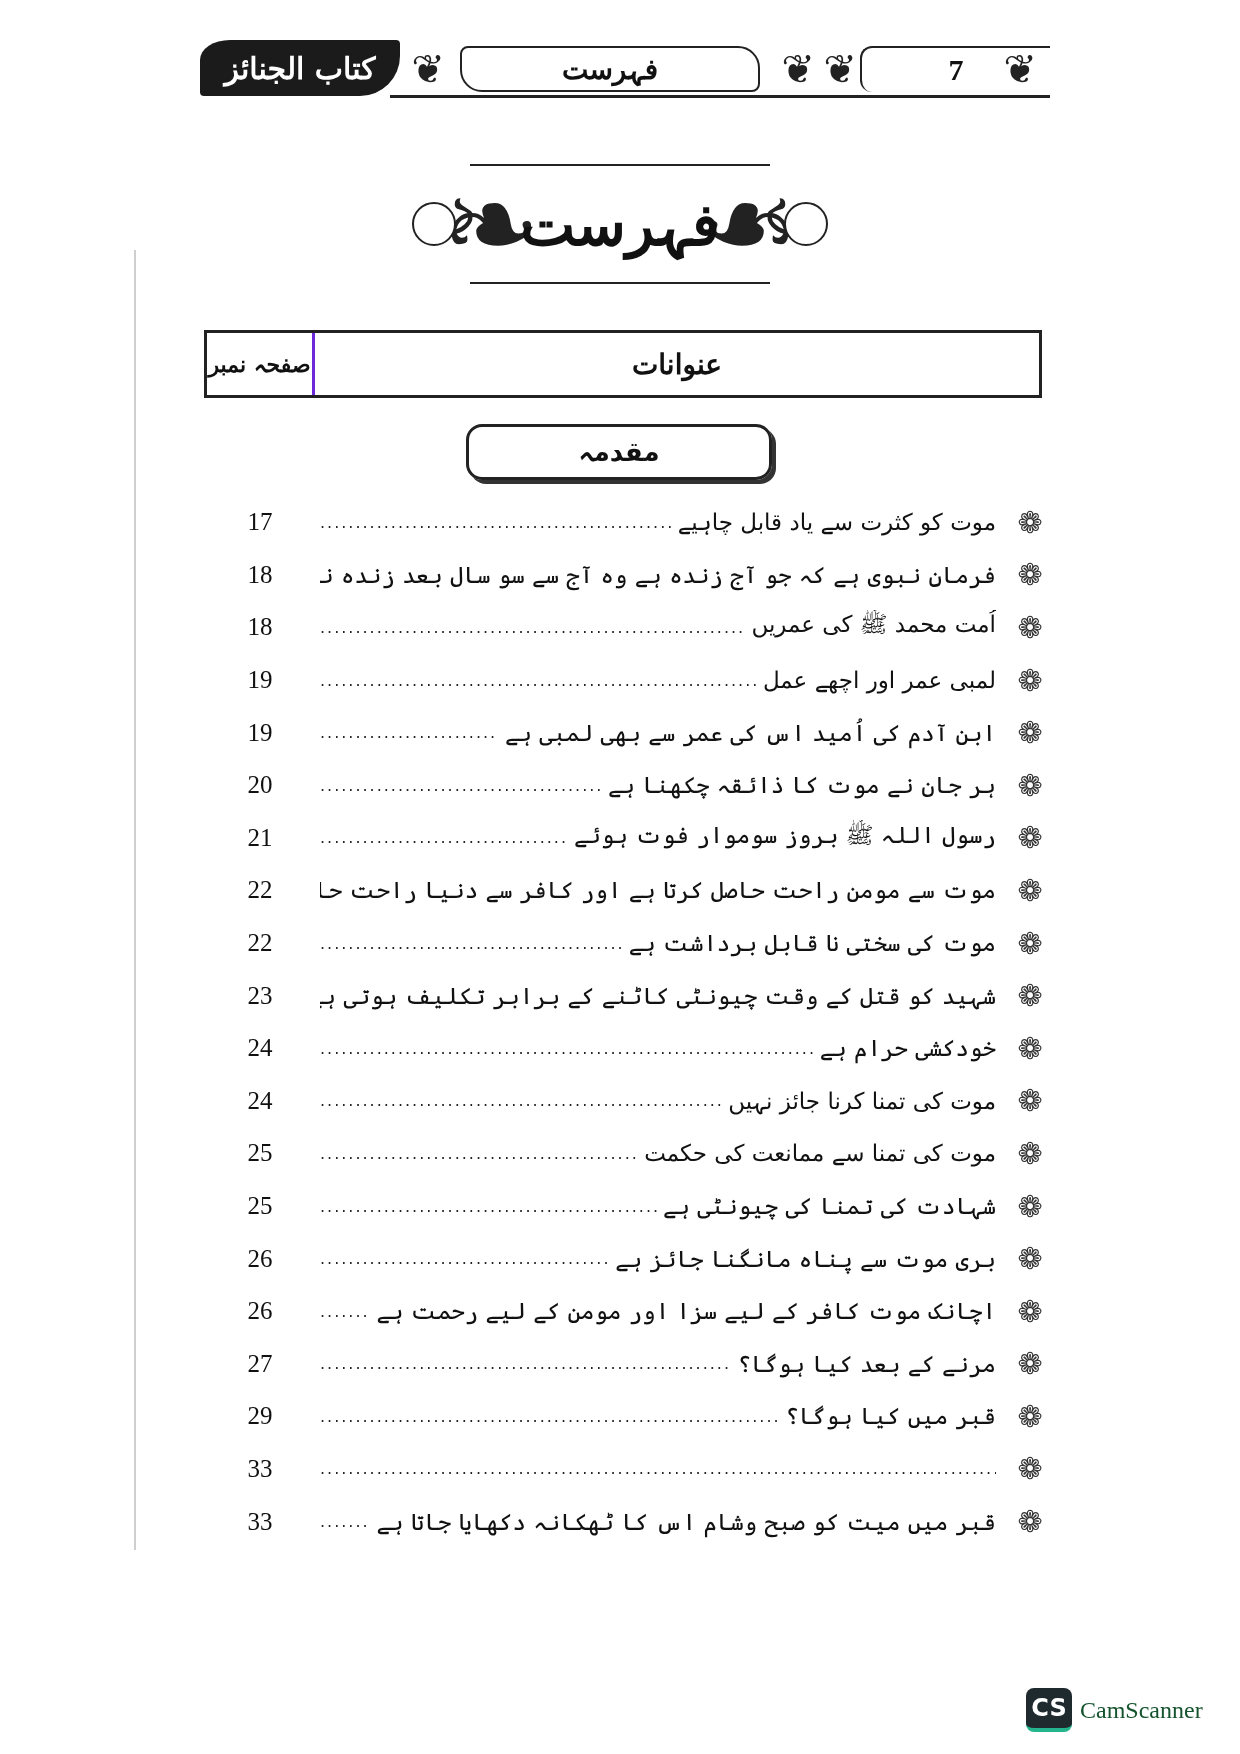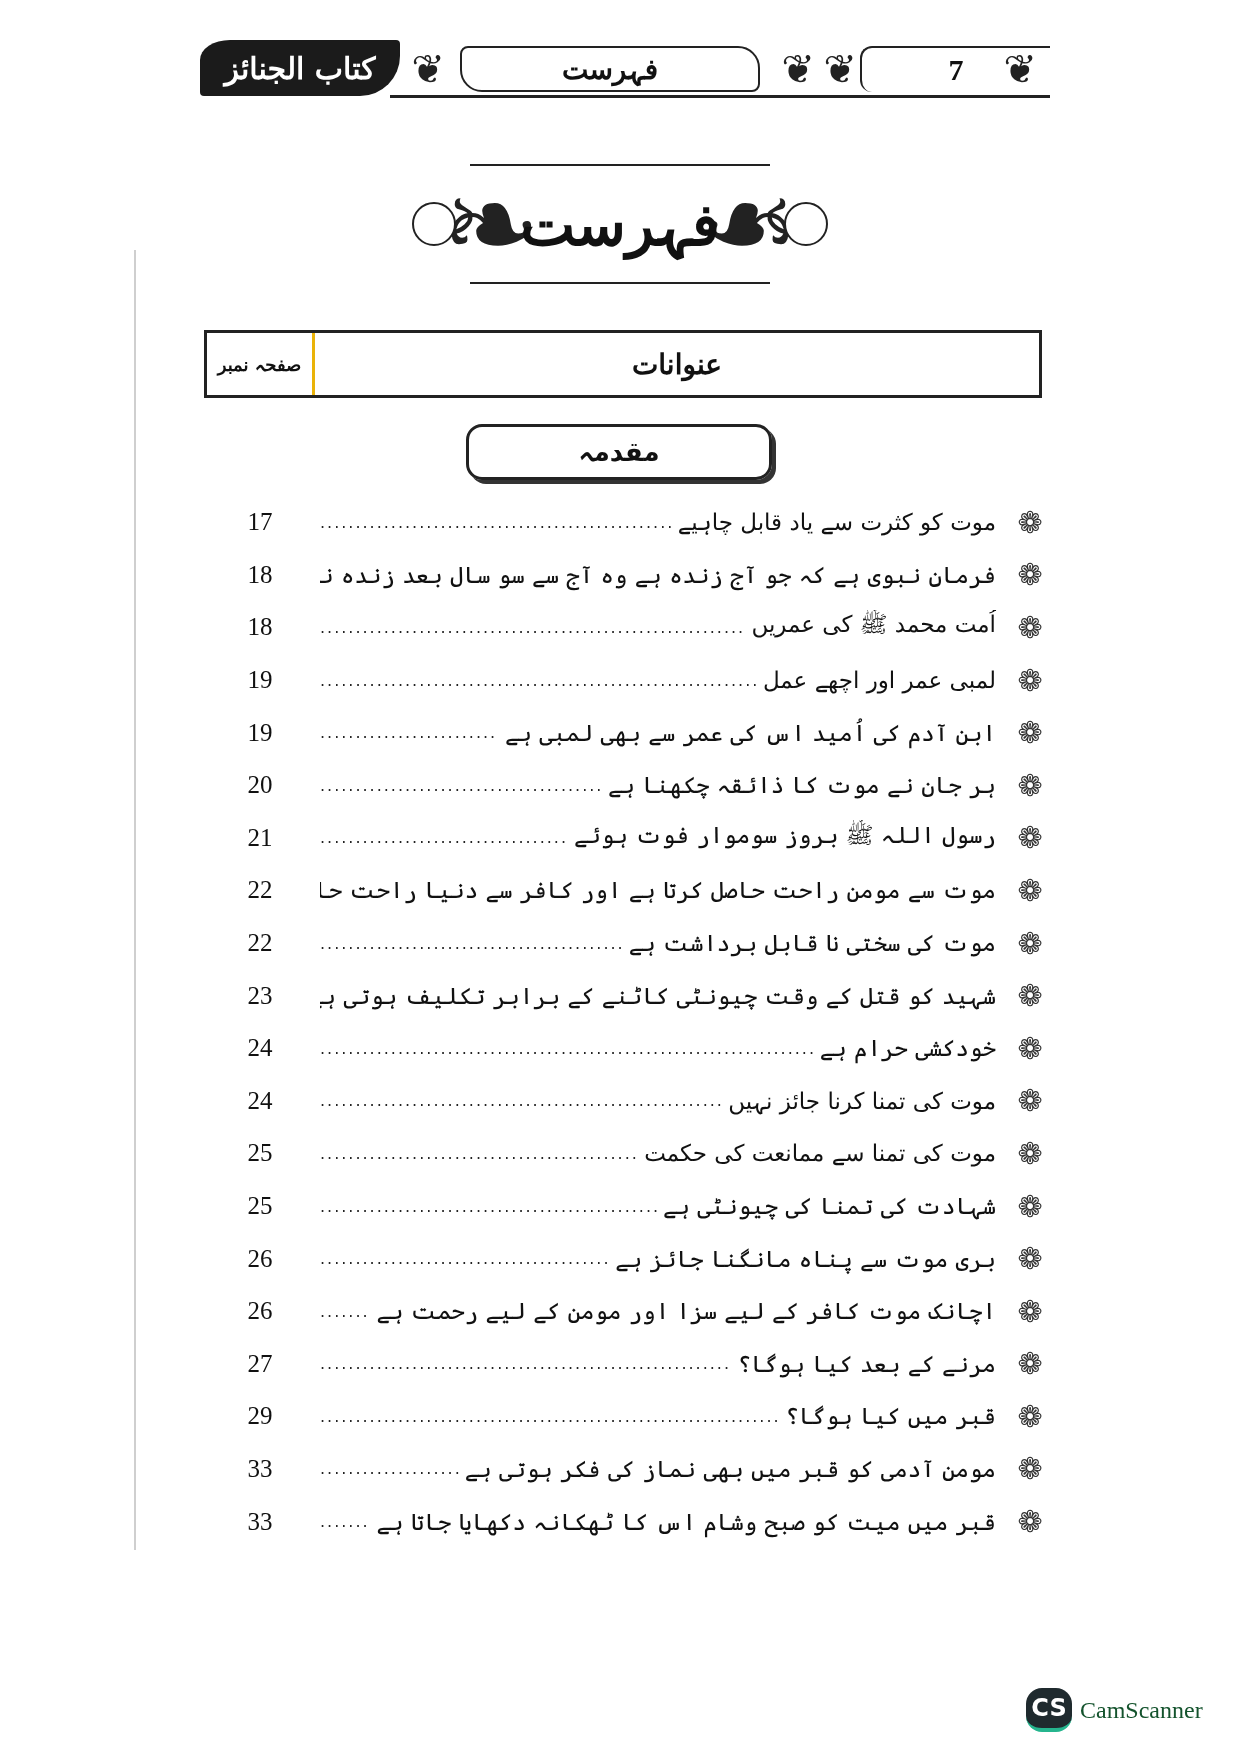--- a/index.html
+++ b/index.html
@@ -23,41 +23,41 @@
   
   .big-title { position: absolute; left: 410px; top: 150px; width: 420px; height: 150px; }
   .bt-frame { position: absolute; left: 60px; top: 14px; width: 300px; height: 120px; border-top: 2px solid #222; border-bottom: 2px solid #222; }
   .bt-circle { position: absolute; top: 52px; width: 44px; height: 44px; border: 2px solid #222; border-radius: 50%; background: #fff; }
   .bt-branch { position: absolute; top: 0; width: 70px; height: 150px; font-size: 120px; line-height: 150px; color: #222; text-align: center; }
   .bt-text { position: absolute; left: 60px; top: 30px; width: 300px; height: 90px; display: flex; align-items: center; justify-content: center;
     font-family: "DejaVu Serif", serif; font-size: 58px; font-weight: bold; direction: rtl; }
 
   
   .col-header { position: absolute; left: 204px; top: 330px; width: 838px; height: 68px; border: 3px solid #222; display: flex; }
-  .col-page { width: 108px; border-right: 3px solid #eab308; display: flex; align-items: center; justify-content: center;
-    font-family: "DejaVu Serif", serif; font-size: 18px; font-weight: bold; direction: rtl; }
+  .col-page { width: 108px; border-right: 3px solid #6d28d9; display: flex; align-items: center; justify-content: center;
+    font-family: "DejaVu Serif", serif; font-size: 22px; font-weight: bold; direction: rtl; }
   .col-topic { flex: 1; display: flex; align-items: center; justify-content: center; font-family: "DejaVu Serif", serif; font-size: 28px; font-weight: bold; direction: rtl; border-radius: 18px; }
 
   
   .section-box { position: absolute; left: 466px; top: 424px; width: 306px; height: 56px; border: 3px solid #222; border-radius: 16px;
     box-shadow: 4px 4px 0 #333; display: flex; align-items: center; justify-content: center;
     font-family: "DejaVu Sans", sans-serif; font-size: 26px; font-weight: bold; direction: rtl; }
 
   
   .toc { position: absolute; left: 230px; top: 496px; width: 820px; }
   .toc-row { position: relative; height: 52.6px; display: flex; align-items: center; }
   .toc-page { width: 60px; font-family: "Liberation Serif", serif; font-size: 25px; text-align: center; flex: none; }
   .toc-body { flex: 1; display: flex; align-items: center; direction: rtl; margin-left: 30px; overflow: hidden; }
   .toc-title { flex: none; white-space: nowrap; font-family: "DejaVu Serif", serif; font-size: 23px; padding-left: 6px; }
   .toc-dots { flex: 1; overflow: hidden; white-space: nowrap; color: #222; letter-spacing: 2px; font-size: 16px; direction: ltr; text-align: right; }
   .toc-bullet { flex: none; width: 40px; text-align: center; font-size: 30px; color: #333; margin-left: 14px; }
 
   
   .cs-badge { position: absolute; left: 1026px; top: 1688px; display: flex; align-items: center; }
-  .cs-logo { width: 46px; height: 44px; background: #1f2a2e; border-radius: 16px; color: #fff; font-family: "DejaVu Sans", sans-serif;
+  .cs-logo { width: 46px; height: 44px; background: #1f2a2e; border-radius: 8px; color: #fff; font-family: "DejaVu Sans", sans-serif;
     font-weight: bold; font-size: 24px; display: flex; align-items: center; justify-content: center; border-bottom: 4px solid #25b58e; }
   .cs-name { margin-left: 8px; font-family: "Liberation Serif", serif; font-size: 24px; color: #14532d; }
 </style>
 </head>
 <body>
 
 <div class="scan-edge"></div>
 
 <div class="header">
   <div class="book-tab">کتاب الجنائز</div>
@@ -228,21 +228,20 @@
       <div class="toc-body">
         <span class="toc-bullet">❁</span>
         <span class="toc-title">قبر میں کیا ہوگا؟</span>
         <span class="toc-dots">........................................................................................................................................</span>
       </div>
     </div>
   <div class="toc-row">
       <span class="toc-page">33</span>
       <div class="toc-body">
         <span class="toc-bullet">❁</span>
-        <span class="toc-title">مومن آدمی کو قبر میں بھی نماز کی فکر ہوتی ہے</span>
         <span class="toc-dots">........................................................................................................................................</span>
       </div>
     </div>
   <div class="toc-row">
       <span class="toc-page">33</span>
       <div class="toc-body">
         <span class="toc-bullet">❁</span>
         <span class="toc-title">قبر میں میت کو صبح وشام اس کا ٹھکانہ دکھایا جاتا ہے</span>
         <span class="toc-dots">........................................................................................................................................</span>
       </div>

